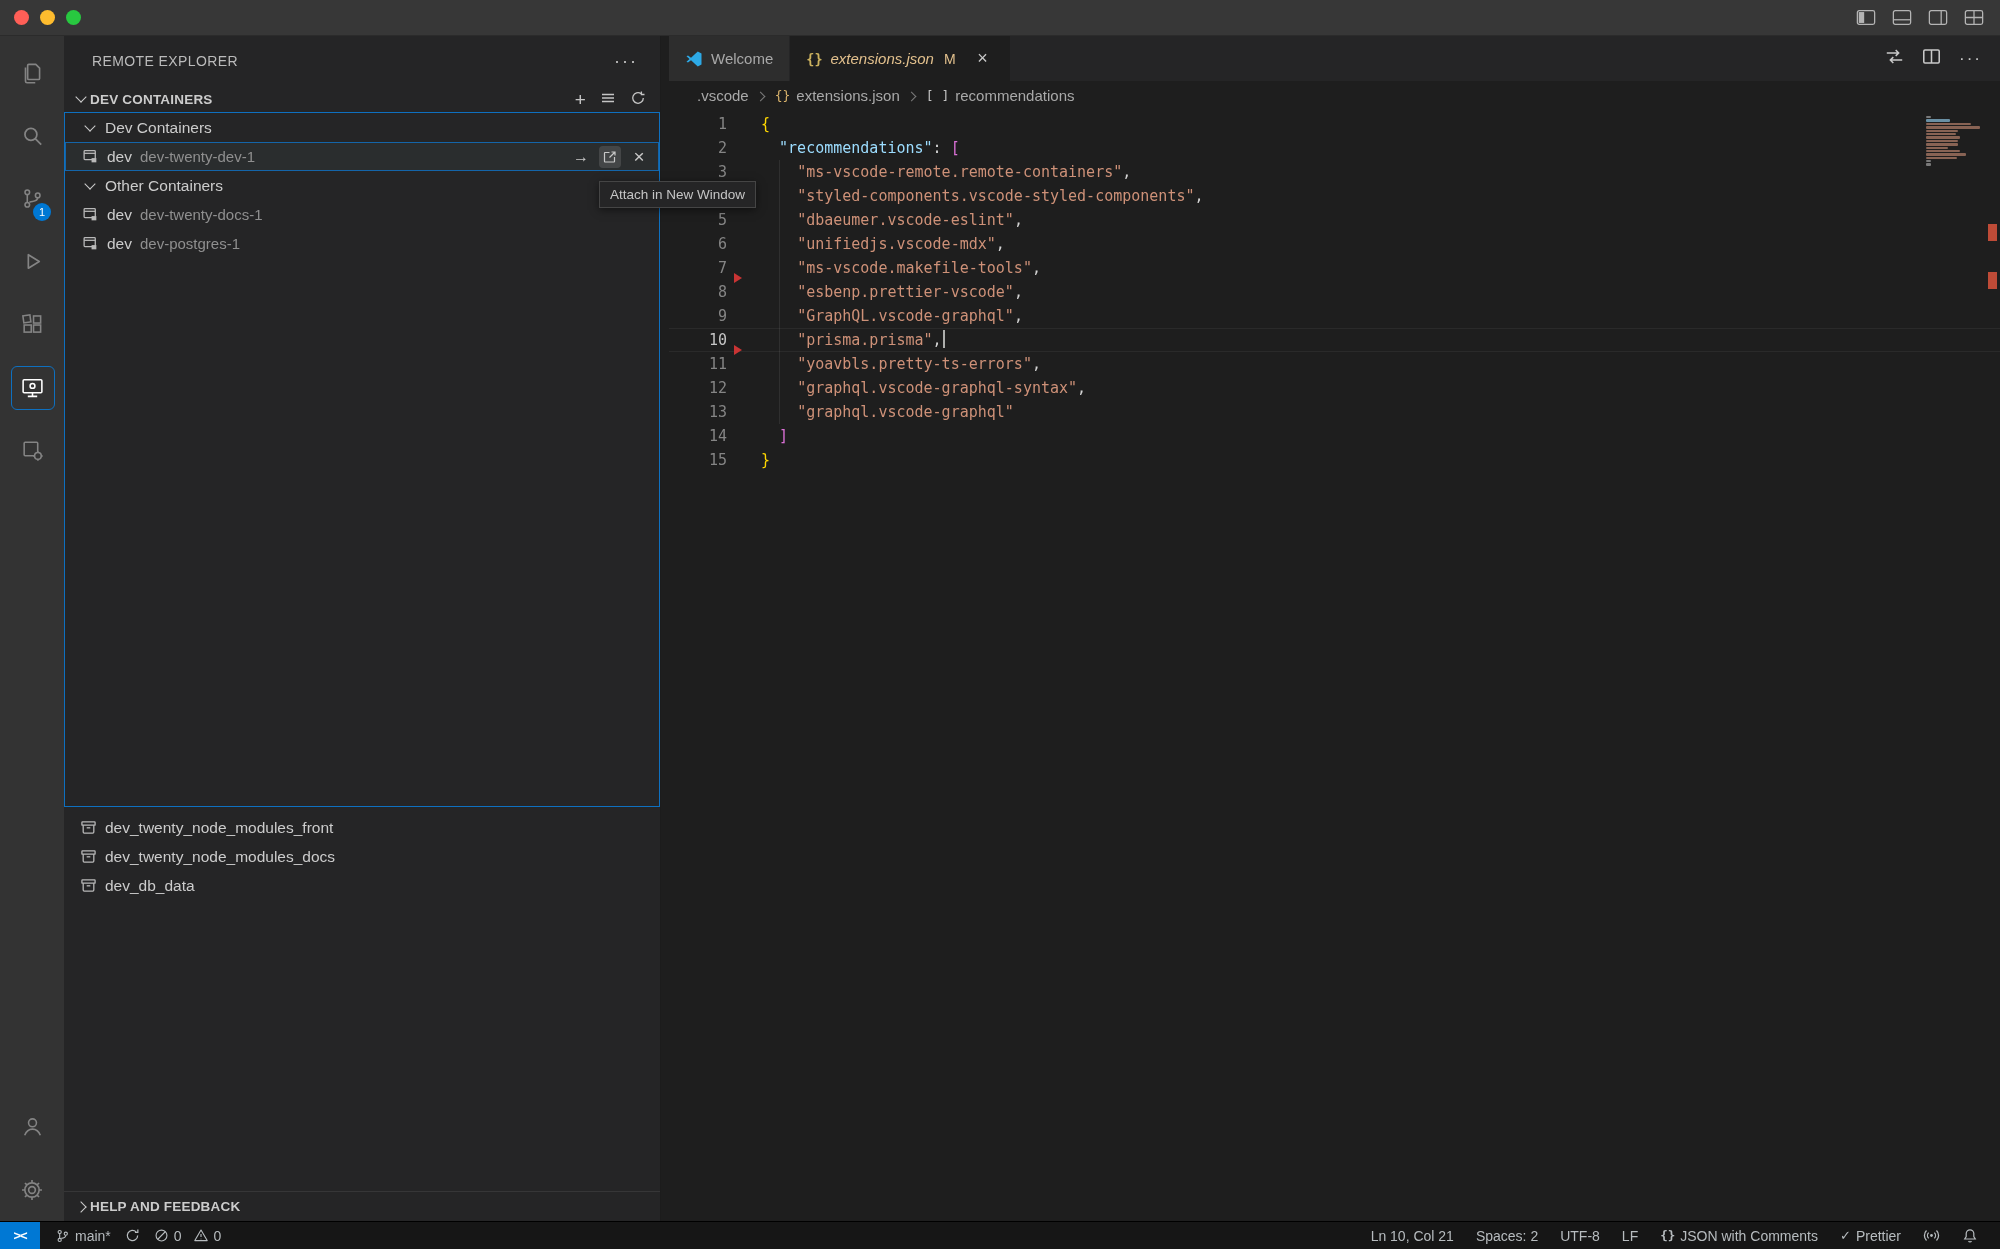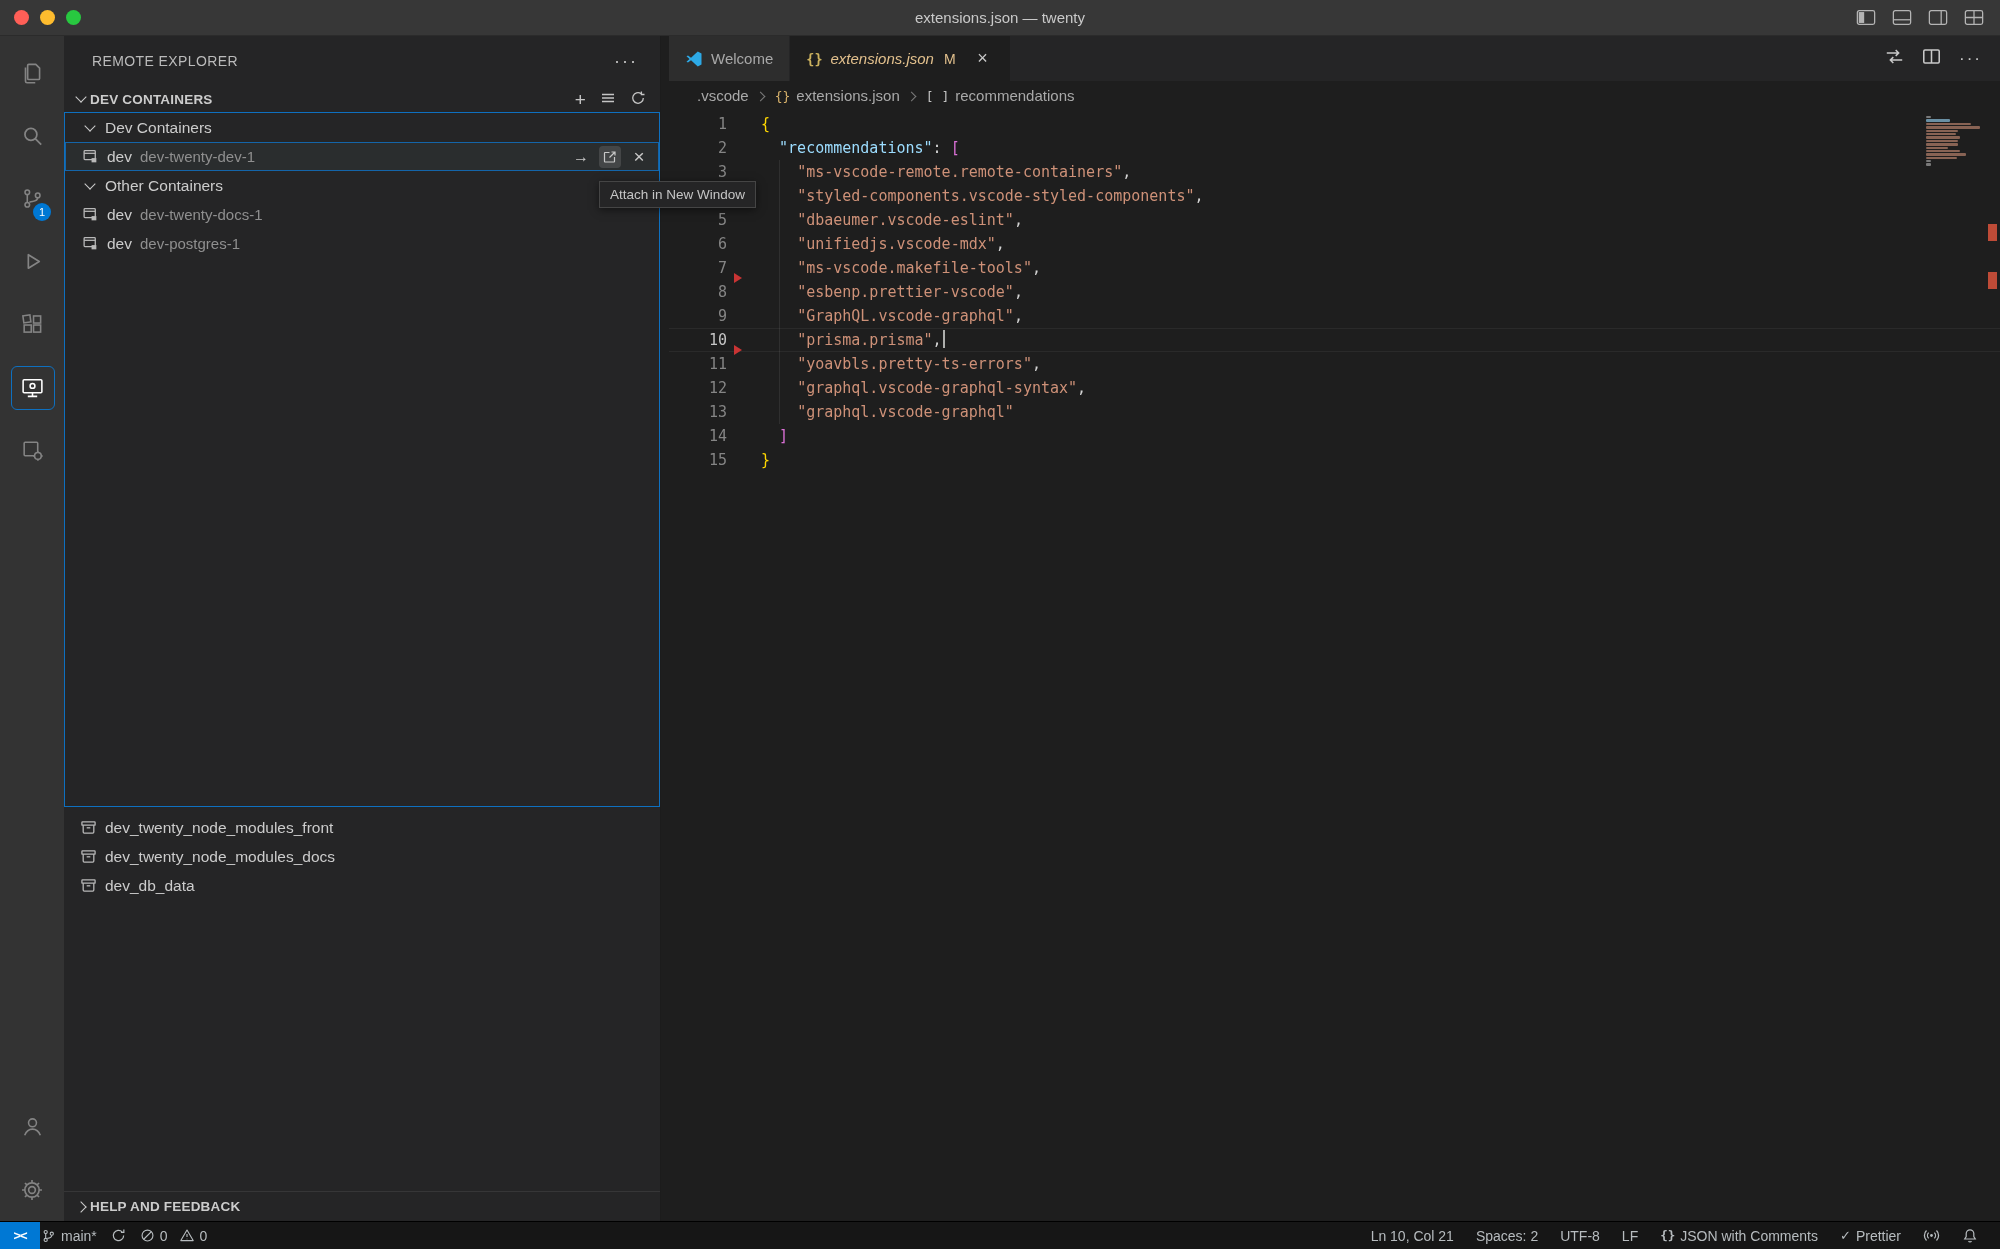--- a/index.html
+++ b/index.html
@@ -73,21 +73,21 @@
   .tab.active .tab-label { font-style:italic; }
   .git-badge { color:#e2c08d; font-size:14px; margin-left:2px; }
   .tab-close { margin-left:8px; width:22px; height:22px; display:flex; align-items:center; justify-content:center;
     color:#c8c8c8; font-size:18px; border-radius:4px; }
   .json-braces { font-family:"DejaVu Sans Mono",monospace; font-size:13.5px; font-weight:700; color:#cbb15e; }
   .tab-actions { margin-left:auto; display:flex; align-items:center; gap:18px; padding-right:18px; color:#c9c9c9; }
   .more-dots { font-size:17px; letter-spacing:2px; line-height:10px; }
 
   .breadcrumbs { height:29px; background:#1e1e1e; display:flex; align-items:center; gap:7px;
     padding-left:28px; font-size:15px; color:#a9a9a9; flex:none; }
-  .crumb { display:flex; align-items:flex-end; gap:6px; cursor:pointer; }
+  .crumb { display:flex; align-items:center; gap:6px; cursor:pointer; }
   .sep { width:12px; height:12px; position:relative; flex:none; }
   .sep::before { content:''; position:absolute; width:6px; height:6px;
     border-right:1.4px solid #7b7b7b; border-bottom:1.4px solid #7b7b7b; transform:rotate(-45deg); left:1px; top:3px; }
   .crumb-ico { font-family:"DejaVu Sans Mono",monospace; font-size:13px; }
   .crumb-ico.obj { color:#d8b26b; } .crumb-ico.arr { color:#c2c2c2; }
 
   
   .code-area { flex:1; background:#1e1e1e; position:relative; overflow:hidden;
     font-family:"DejaVu Sans Mono",monospace; font-size:15px; padding-top:2px; }
   .code-row { display:flex; height:24px; line-height:24px; position:relative; }
@@ -105,39 +105,38 @@
   .minimap { position:absolute; right:18px; top:6px; width:56px; display:flex; flex-direction:column; gap:1px; cursor:pointer; }
   .mm-line { height:2.4px; border-radius:1px; }
   .ruler { position:absolute; right:0; top:0; width:14px; height:100%; }
   .ruler-mark { position:absolute; left:2px; width:9px; height:17px; background:#c74e39; opacity:.95; }
 
   
   .statusbar { height:28px; background:#161616; border-top:1px solid #000; display:flex; align-items:center;
     color:#b7bcbf; font-size:14px; flex:none; }
   .sb-remote { width:40px; height:100%; background:#0078d4; color:#fff; display:flex; align-items:center;
     justify-content:center; font-weight:700; font-size:13px; letter-spacing:-1px; cursor:pointer; flex:none; }
-  .sb-left { display:flex; align-items:center; gap:14px; padding-left:1px; }
+  .sb-left { display:flex; align-items:center; gap:14px; padding-left:15px; }
   .sb-item { display:flex; align-items:center; gap:5px; cursor:pointer; white-space:nowrap; }
   .sb-right { margin-left:auto; display:flex; align-items:center; gap:22px; padding-right:22px; }
   .sb-braces { font-family:"DejaVu Sans Mono",monospace; font-size:12.5px; font-weight:700; }
   .sb-check { font-size:13px; }
   .sb-item svg { display:block; }
 </style>
 </head>
 <body>
 
 <div class="window">
 
   <div class="titlebar">
     <div class="traffic">
       <span class="light red"></span>
       <span class="light yellow"></span>
       <span class="light green"></span>
     </div>
-    <div class="win-title">extensions.json — twenty</div>
     <div class="tb-actions">
       <span>
         <svg width="20" height="17" viewBox="0 0 22 18" fill="none" stroke="currentColor" stroke-width="1.4">
           <rect x="1.5" y="1.5" width="19" height="15" rx="2"></rect>
             <rect x="3" y="3" width="6" height="12" fill="currentColor" stroke="none"></rect>
         </svg>
       </span>
       <span>
         <svg width="20" height="17" viewBox="0 0 22 18" fill="none" stroke="currentColor" stroke-width="1.4">
           <rect x="1.5" y="1.5" width="19" height="15" rx="2"></rect>

